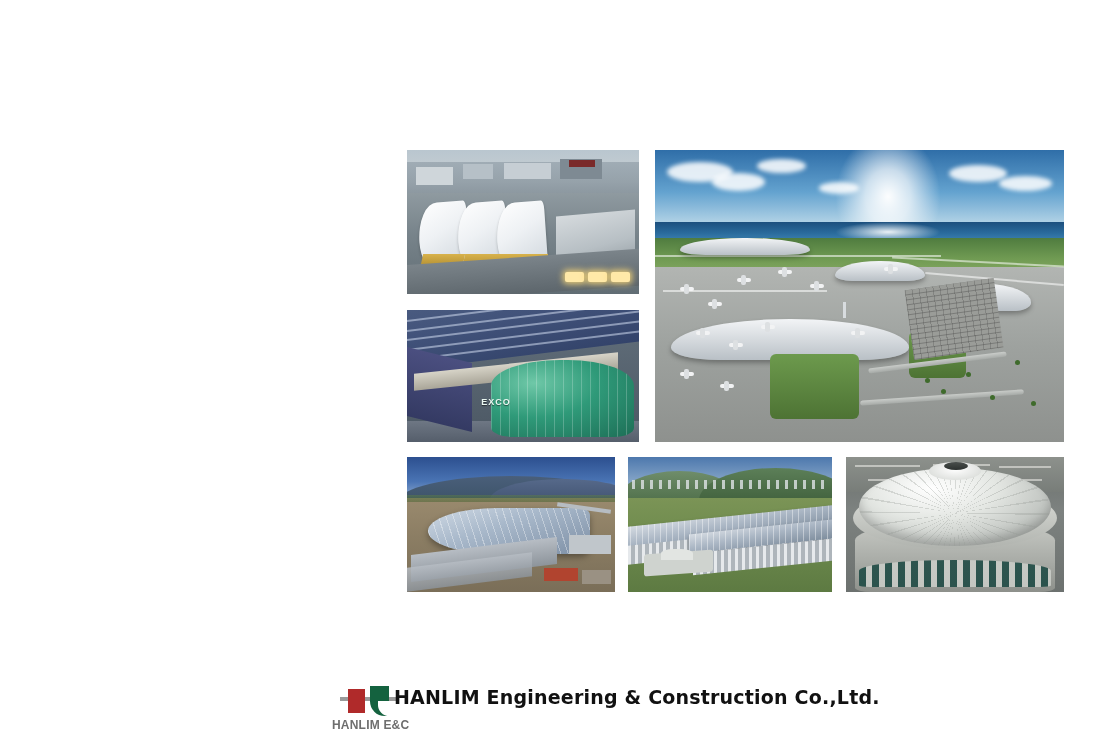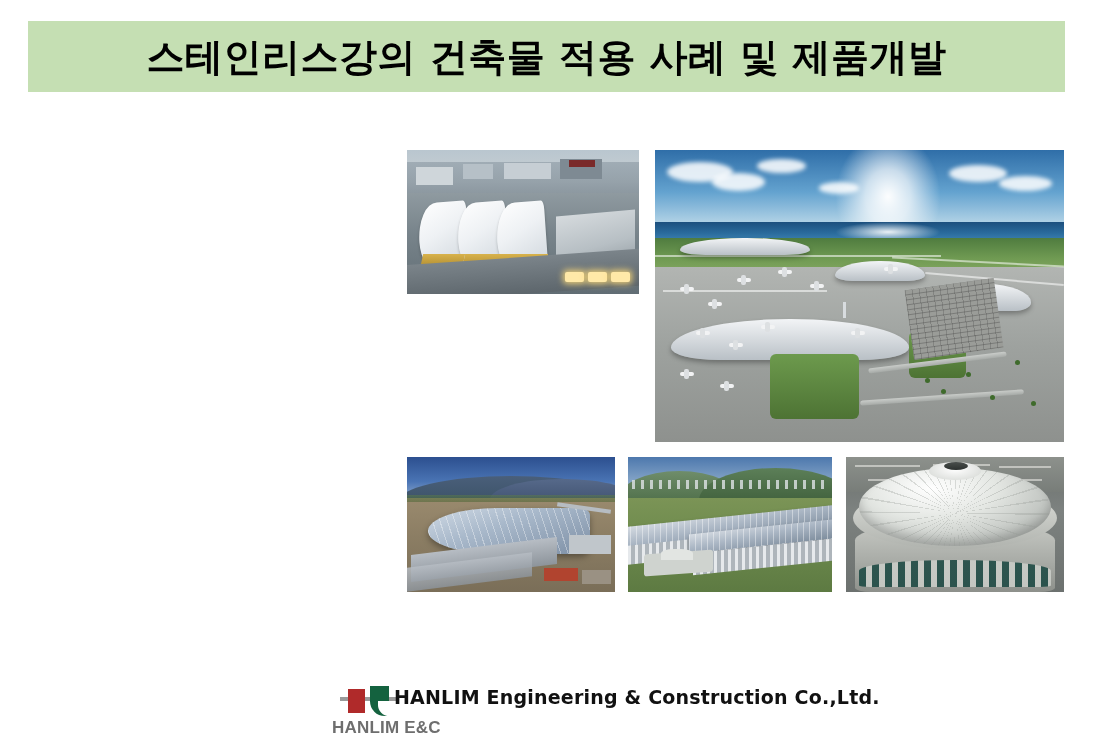--- a/index.html
+++ b/index.html
@@ -265,21 +265,21 @@
     width: 58px; height: 4px;
     background: #9a9a9a;
   }
   .logo-sub {
     position: absolute;
     left: 0px;
     top: 36px;
     width: 76px;
     text-align: center;
     font-family: "Liberation Sans", sans-serif;
-    font-size: 17px;
+    font-size: 12px;
     font-weight: bold;
     color: #6e6e6e;
     letter-spacing: .2px;
     white-space: nowrap;
   }
   .footer-company {
     position: absolute;
     left: 62px;
     top: 4px;
     font-family: "DejaVu Sans", "Liberation Sans", sans-serif;
@@ -299,23 +299,20 @@
     font-size: 12px;
     color: #111111;
     white-space: nowrap;
   }
 </style>
 </head>
 <body>
 
 <div class="slide">
 
-  <div class="title-banner">
-    <div class="title-text">스테인리스강의 건축물 적용 사례 및 제품개발</div>
-  </div>
 
   <div class="photo" id="photo-bexco">
     <div class="scene">
       <div class="bx-sky"></div>
       <div class="bx-city"></div>
       <div class="bx-block" style="left:4%;top:12%;width:16%;height:12%;background:#cfd6da;"></div>
       <div class="bx-block" style="left:24%;top:10%;width:13%;height:10%;background:#b6c0c7;"></div>
       <div class="bx-block" style="left:42%;top:9%;width:20%;height:11%;background:#c6ced4;"></div>
       <div class="bx-block" style="left:66%;top:6%;width:18%;height:14%;background:#7e8a93;"></div>
       <div class="bx-block" style="left:70%;top:7%;width:11%;height:5%;background:#7a2a2a;"></div>
@@ -329,20 +326,39 @@
       <div class="bx-gold" style="left:42%;"></div>
       <div class="bx-road"></div>
       <div class="bx-lights">
           <i></i>
           <i></i>
           <i></i>
         </div>
     </div>
   </div>
 
+  <div class="photo" id="photo-exco">
+    <div class="scene">
+      <div class="ex-sky"></div>
+      <div class="ex-ground"></div>
+      <div class="ex-roof">
+        <div class="ex-roof-line" style="top:18%"></div>
+        <div class="ex-roof-line" style="top:34%"></div>
+        <div class="ex-roof-line" style="top:50%"></div>
+        <div class="ex-roof-line" style="top:66%"></div>
+        <div class="ex-roof-line" style="top:82%"></div>
+      </div>
+      <div class="ex-sidewall"></div>
+      <div class="ex-truss"></div>
+      <div class="ex-glass">
+        <div class="ex-glass-lines"></div>
+      </div>
+      <div class="ex-label">EXCO</div>
+    </div>
+  </div>
 
   <div class="photo" id="photo-airport">
     <div class="scene">
       <div class="ap-sky"></div>
       <div class="ap-cloud" style="left:3%;top:4%;width:16%;height:7%;"></div>
       <div class="ap-cloud" style="left:14%;top:8%;width:13%;height:6%;"></div>
       <div class="ap-cloud" style="left:25%;top:3%;width:12%;height:5%;"></div>
       <div class="ap-cloud" style="left:72%;top:5%;width:14%;height:6%;"></div>
       <div class="ap-cloud" style="left:84%;top:9%;width:13%;height:5%;"></div>
       <div class="ap-cloud" style="left:40%;top:11%;width:10%;height:4%;"></div>

